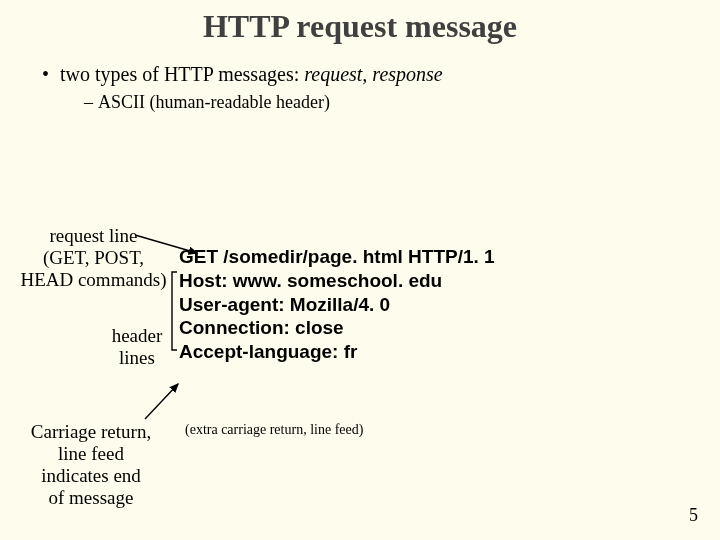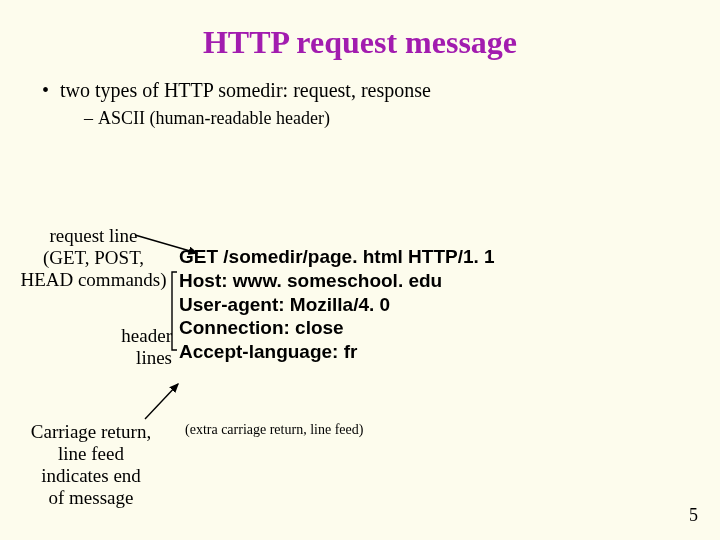--- a/index.html
+++ b/index.html
@@ -8,49 +8,49 @@
     background:#fdfced;
     font-family:"Comic Sans MS","Comic Sans",cursive;
     color:#000;
     position:relative;
     box-sizing:border-box;
   }
   .title{
     text-align:center;
     font-size:32px;
     font-weight:bold;
-    color:#a21caf;
-    padding-top:24px;
+    color:#404040;
+    padding-top:8px;
   }
   .bullets{
     margin:18px 0 0 42px;
     font-size:20px;
   }
   .b1{margin-bottom:6px}
   .sub{
     margin:6px 0 0 42px;
     font-size:18px;
   }
   .dash{display:inline-block;width:14px}
   .dot{display:inline-block;width:18px}
-  .emph{}
+  .emph{font-style:italic}
 
   .diagram{
     position:absolute;
     left:0;top:215px;
     width:668px;height:290px;
   }
   .label{
     position:absolute;
     font-size:19px;
     text-align:center;
     line-height:1.15;
   }
   .req-line   {left:16px;  top:10px; width:155px}
-  .hdr-lines  {left:102px; top:110px;width:70px; text-align:right}
+  .hdr-lines  {left:102px; top:110px;width:70px; }
   .carriage   {left:16px;  top:206px;width:150px}
   .http-block{
     position:absolute;
     left:179px;top:30px;
     font-family:Liberation Sans, sans-serif;
     font-size:19px;
     font-weight:bold;
     line-height:1.25;
     white-space:pre;
   }
@@ -71,21 +71,21 @@
     font-family:"Times New Roman",serif;
   }
 </style>
 </head>
 <body>
 
 <div class="title">HTTP request message</div>
 
 <div class="bullets">
   <div class="b1">
-    <span class="dot">•</span><span>two types of HTTP somedir: </span><span class="emph">request, response</span>
+    <span class="dot">•</span><span>two types of HTTP messages: </span><span class="emph">request, response</span>
   </div>
   <div class="sub">
     <span class="dash">–</span><span>ASCII (human-readable header)</span>
   </div>
 </div>
 
 <div class="diagram">
 
   <div class="label req-line" style="white-space:pre-line">request line
 (GET, POST,

